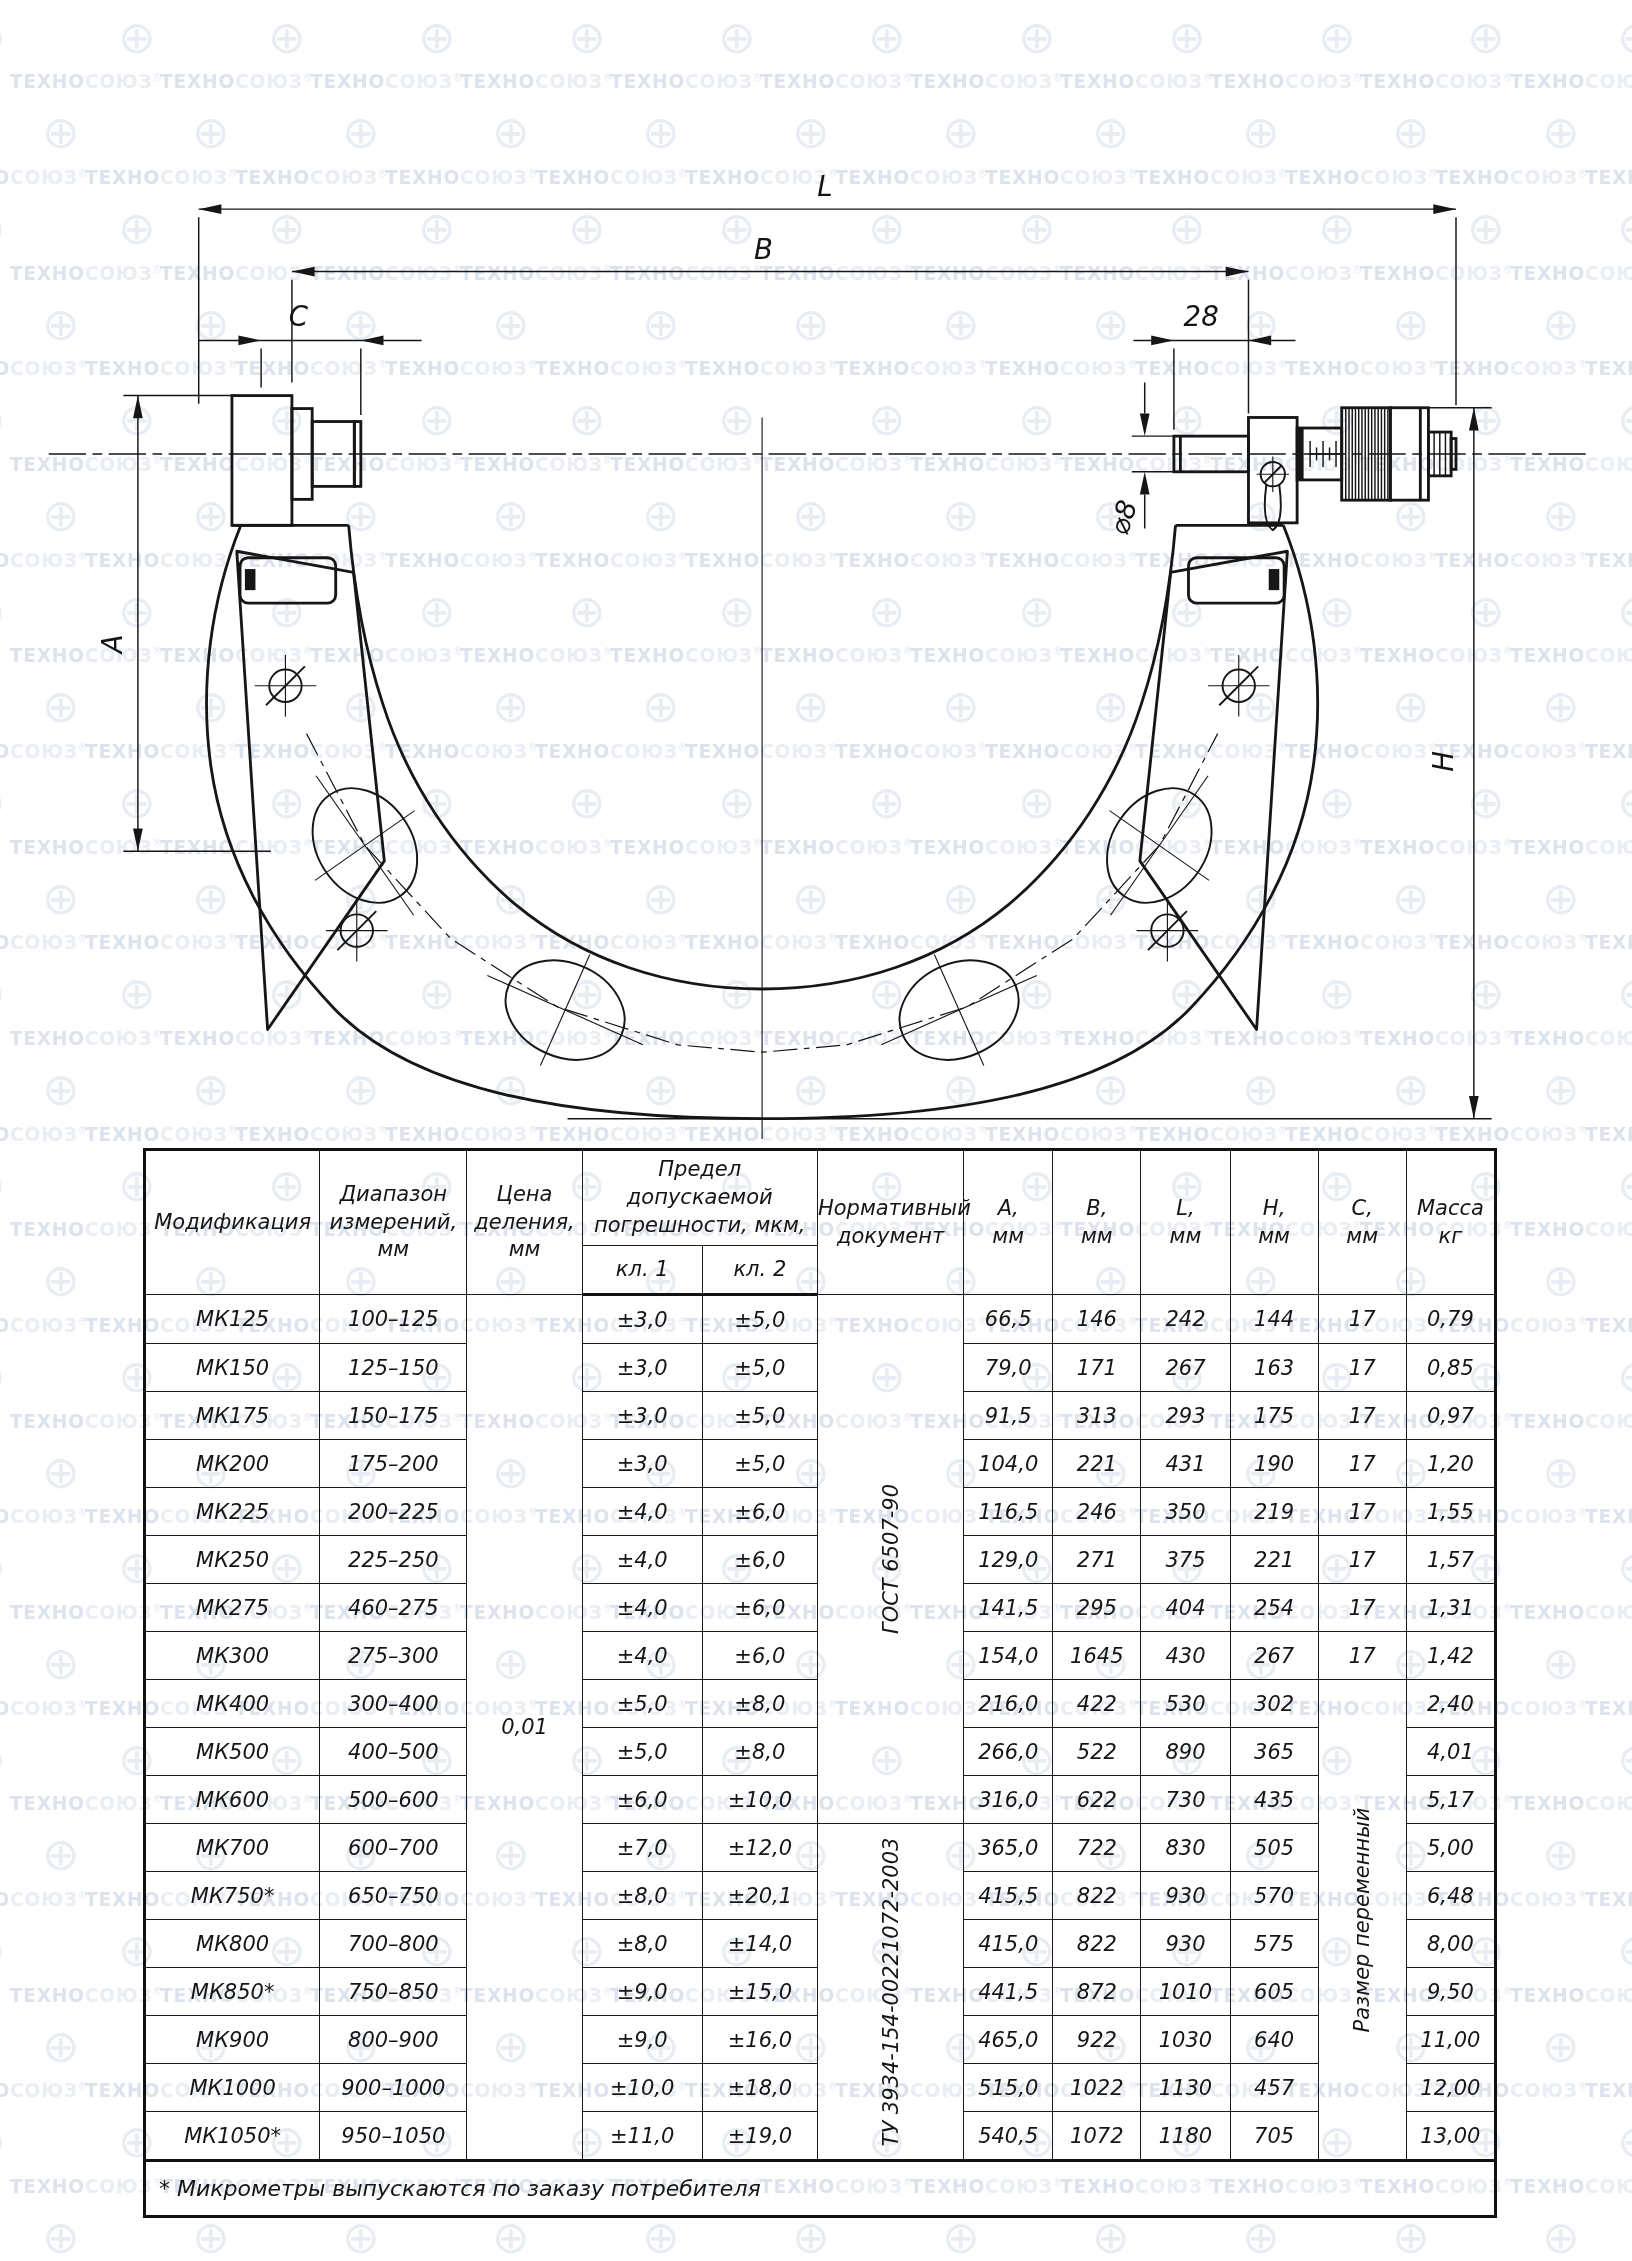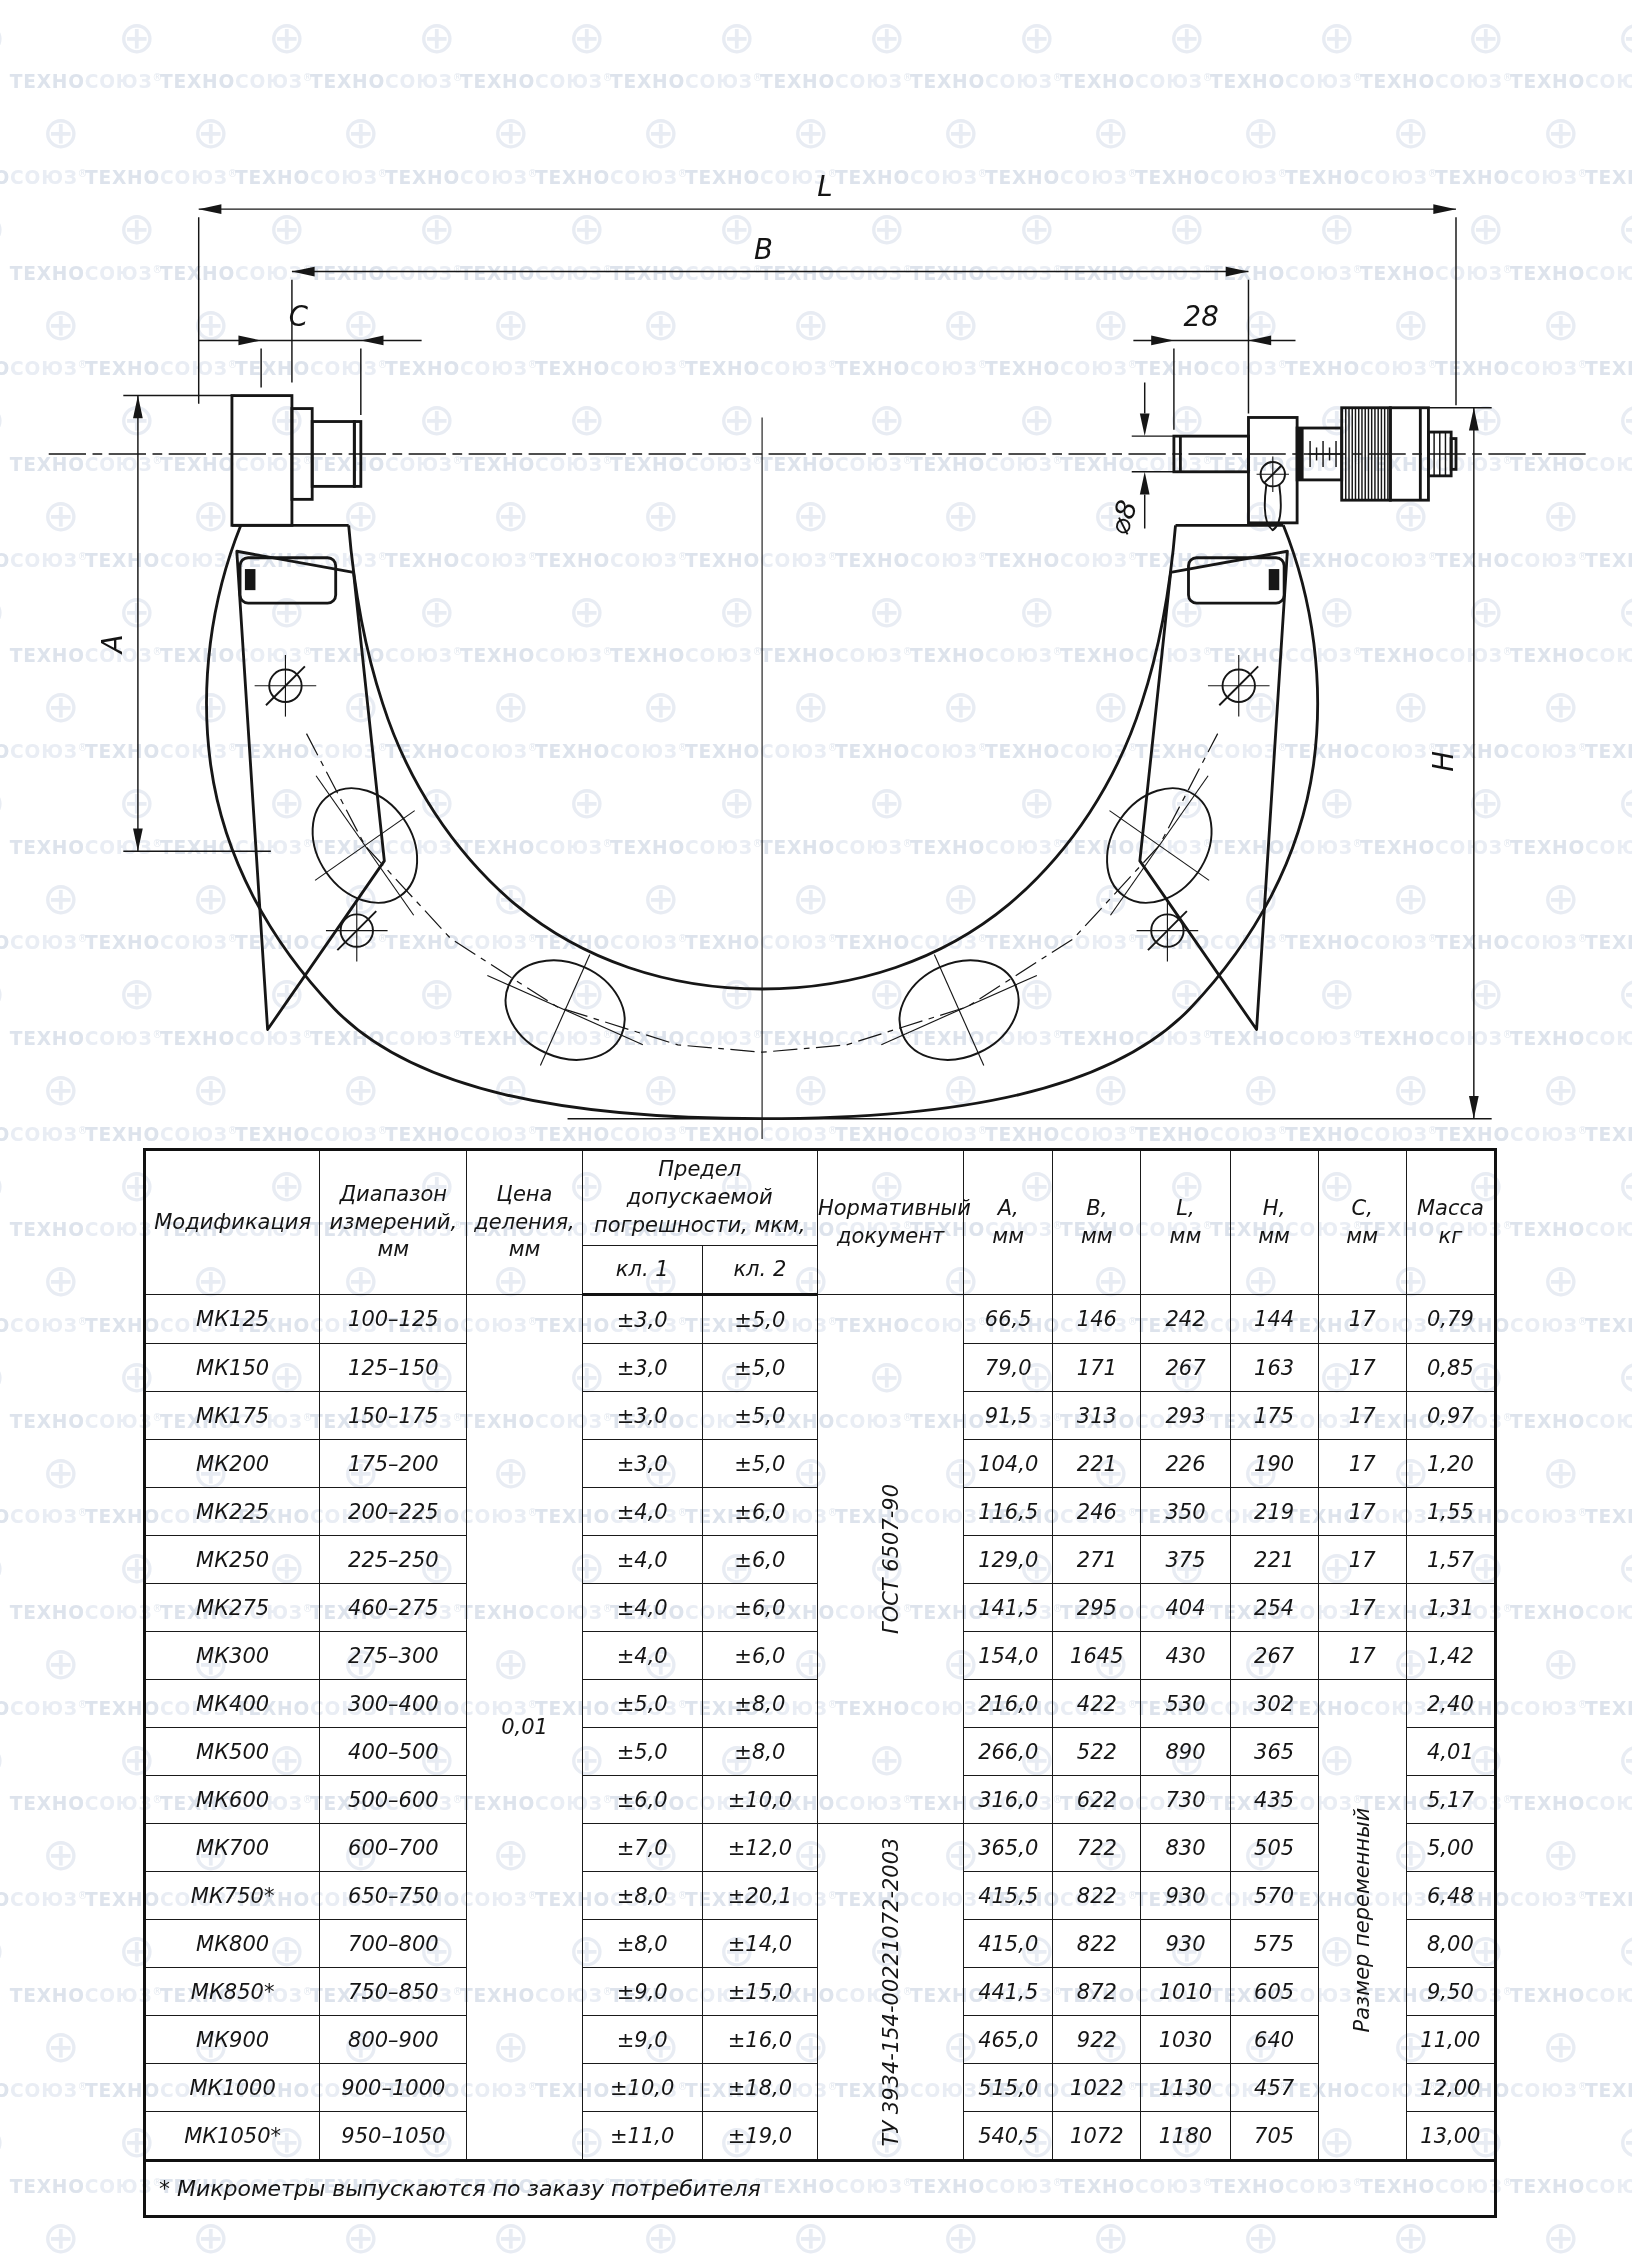--- a/index.html
+++ b/index.html
@@ -853,21 +853,21 @@
           <td>17</td>
           <td>0,97</td>
         </tr>
         <tr>
           <td>МК200</td>
           <td>175–200</td>
           <td>±3,0</td>
           <td>±5,0</td>
           <td>104,0</td>
           <td>221</td>
-          <td>226</td>
+          <td>431</td>
           <td>190</td>
           <td>17</td>
           <td>1,20</td>
         </tr>
         <tr>
           <td>МК225</td>
           <td>200–225</td>
           <td>±4,0</td>
           <td>±6,0</td>
           <td>116,5</td>

